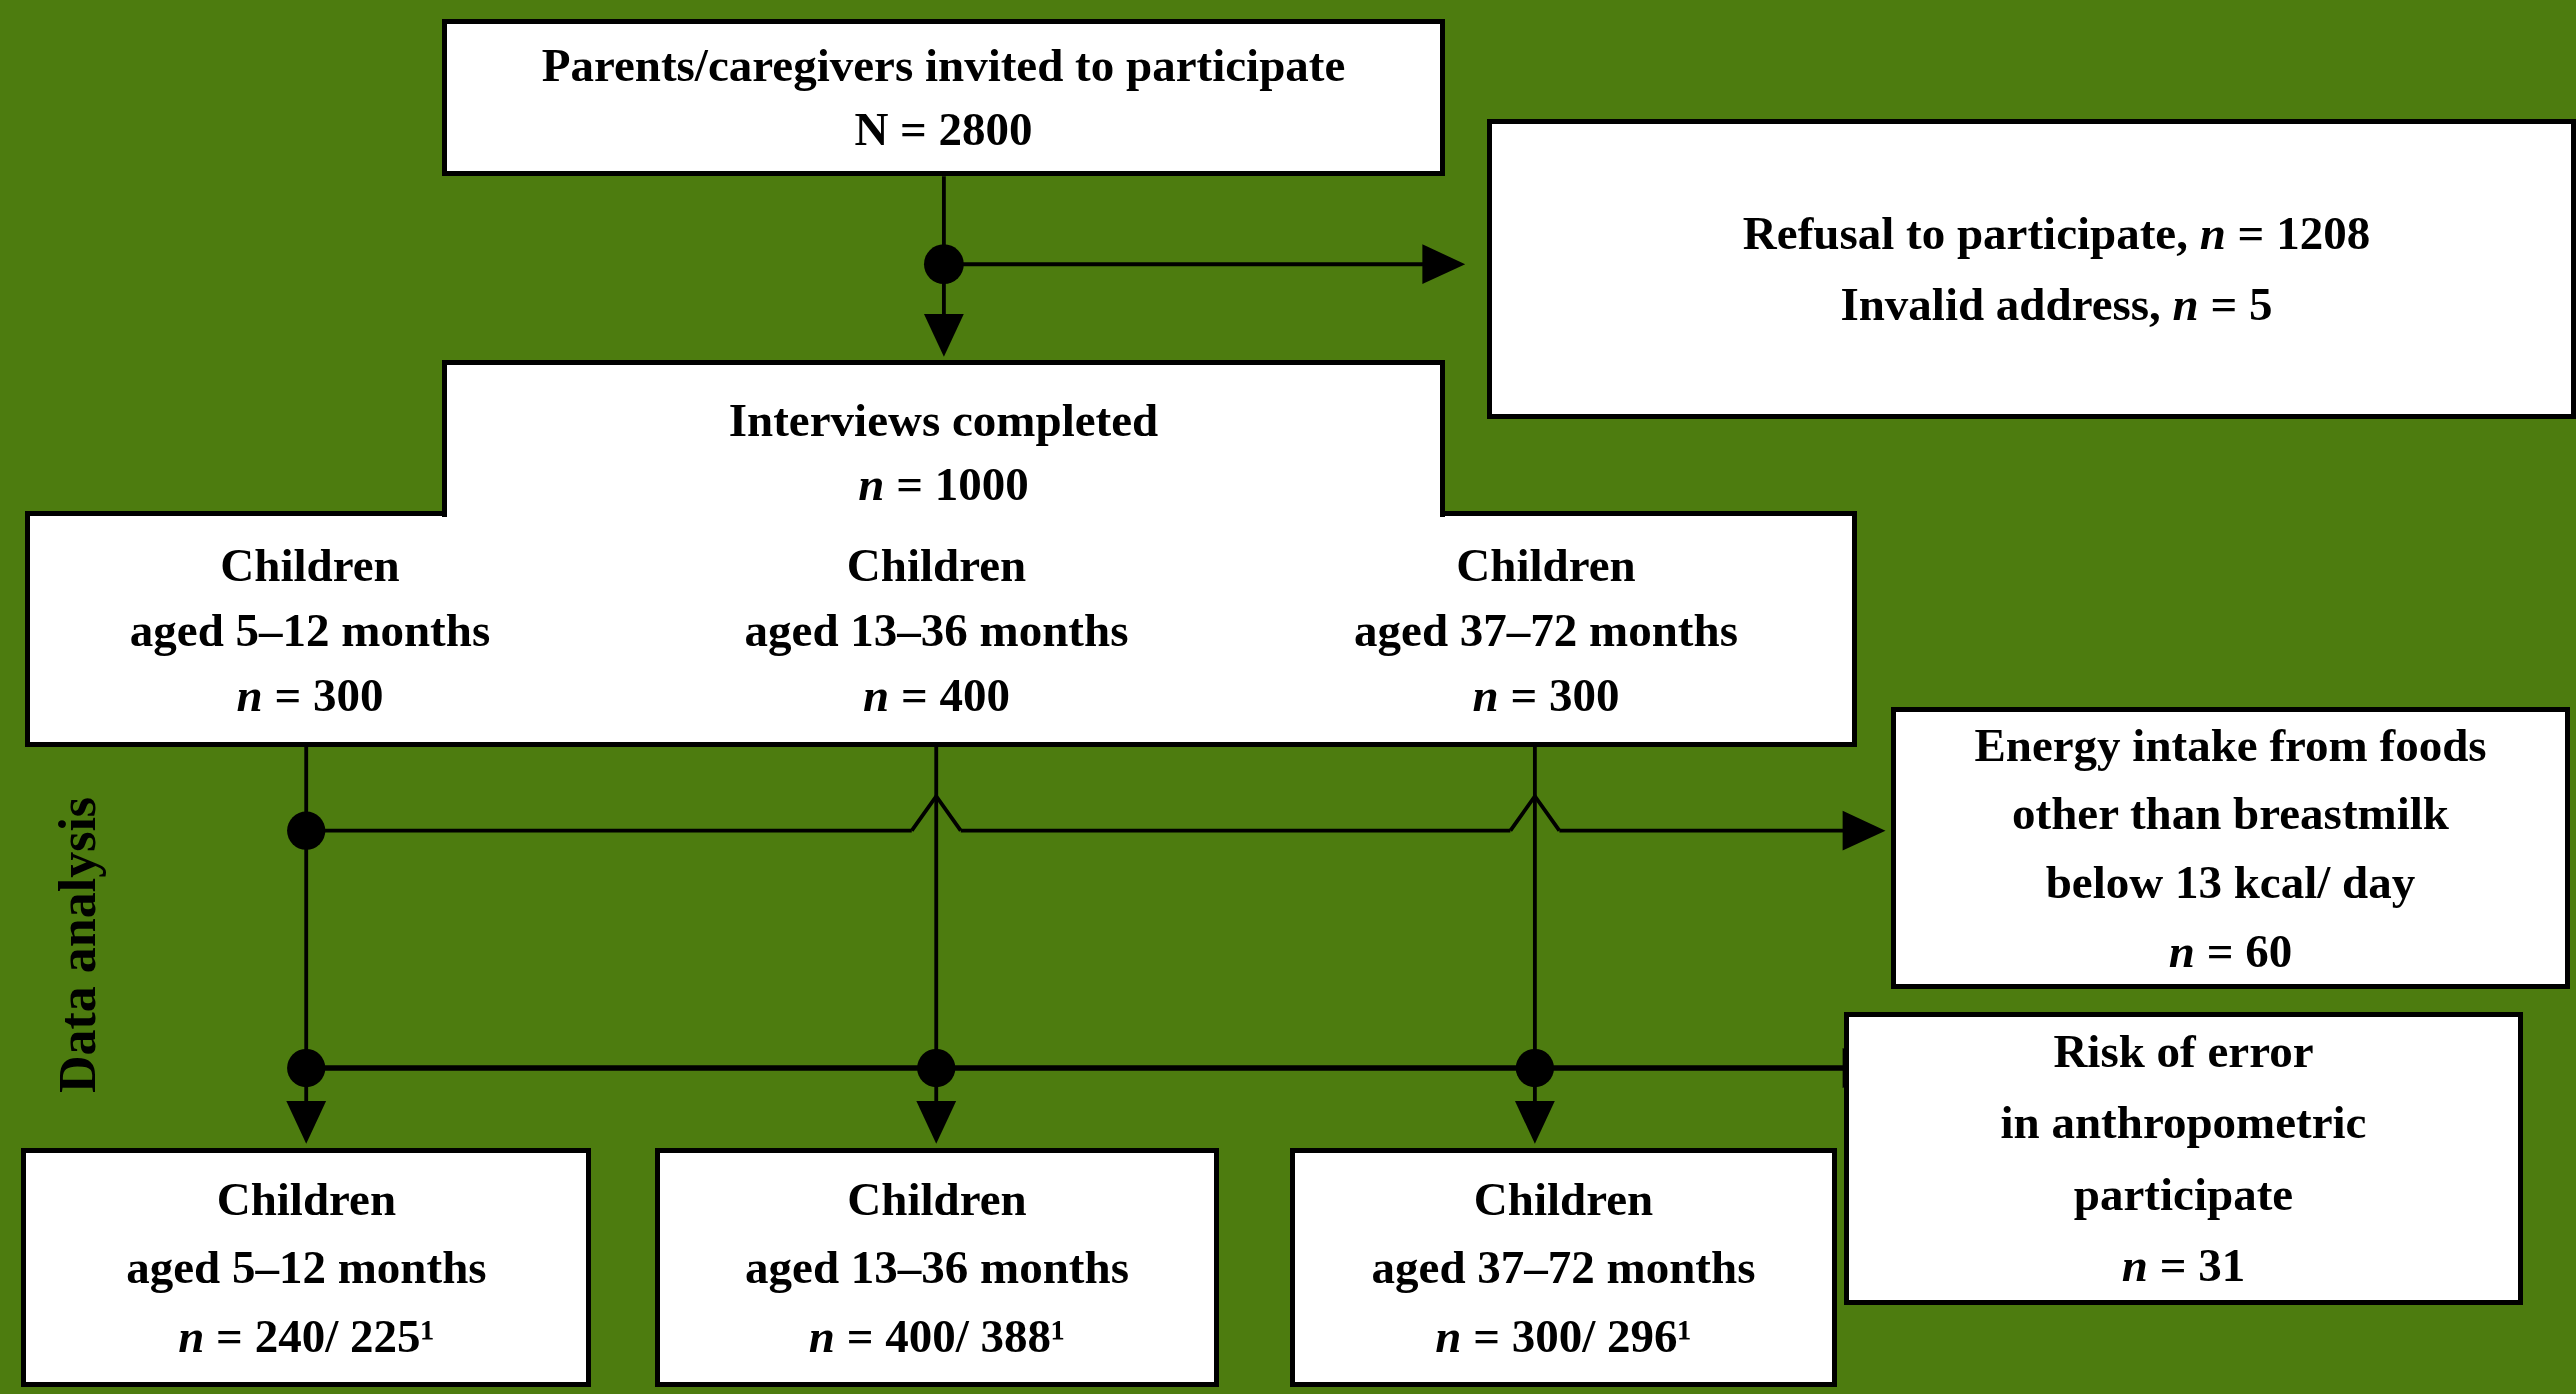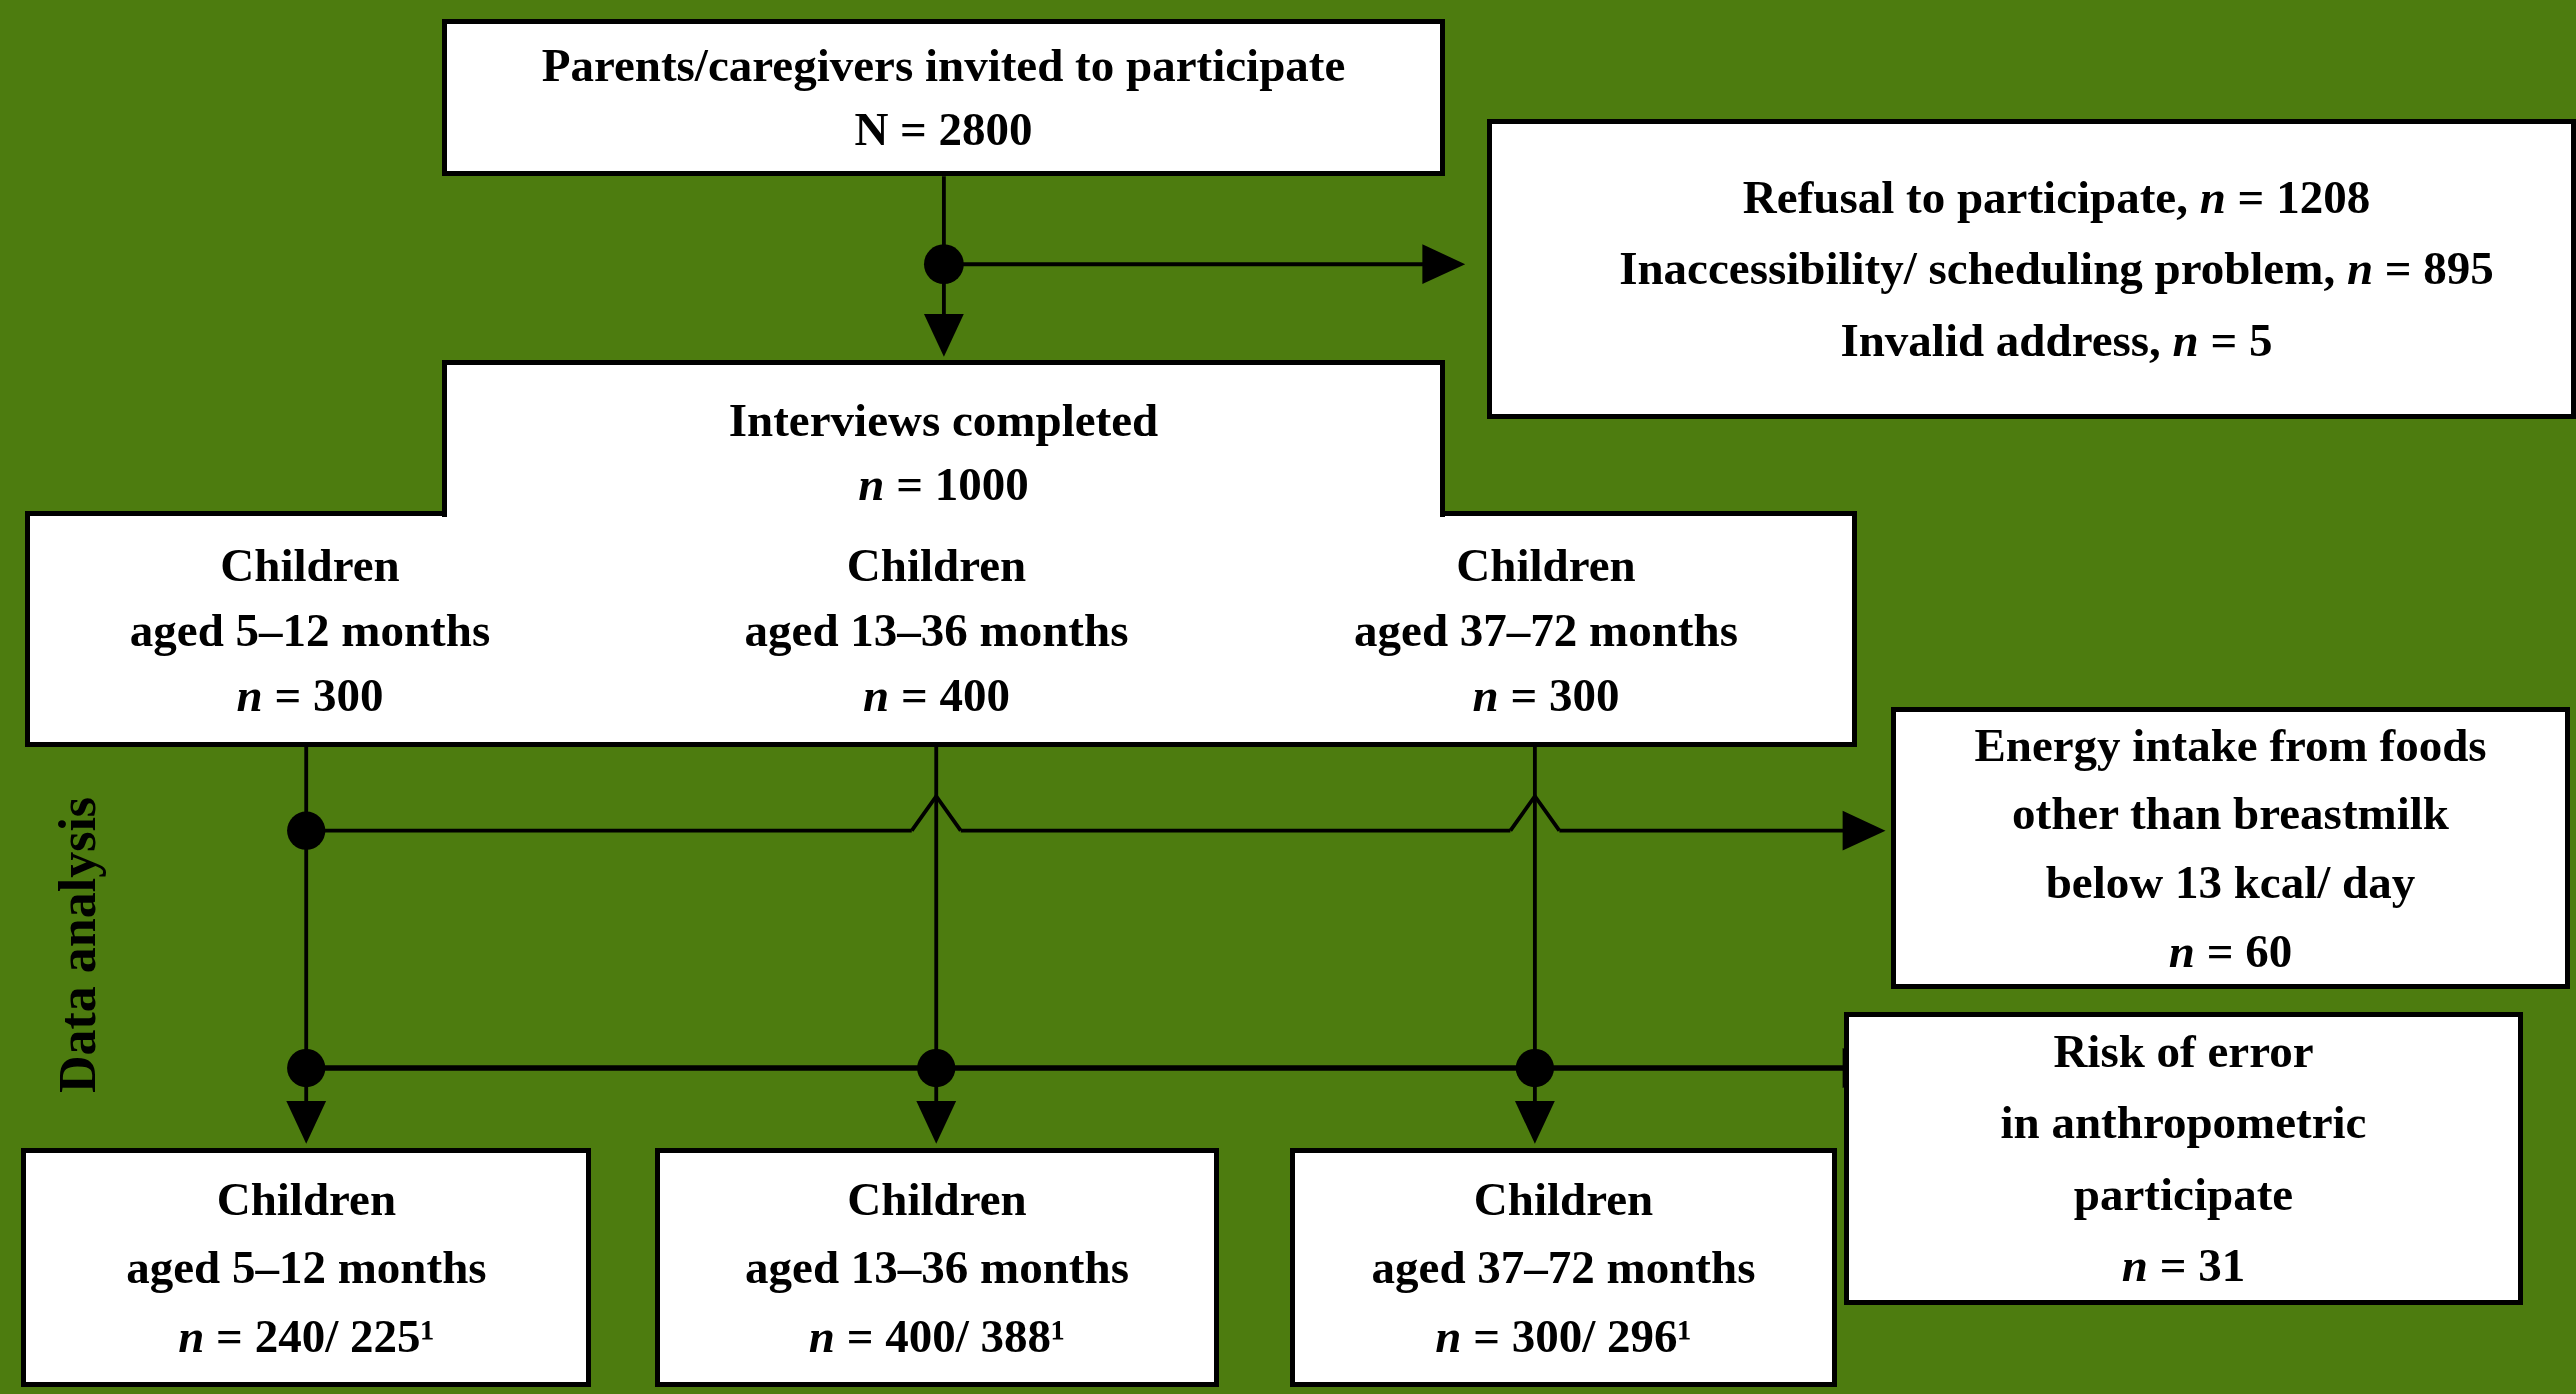--- a/index.html
+++ b/index.html
@@ -96,21 +96,20 @@
     </g>
   </svg>
 
   <div class="box" id="box-invited" style="left:442px; top:19px; width:1003px; height:157px;">
     <div class="fmt">Parents/caregivers invited to participate</div>
     <div class="fmt">N = 2800</div>
   </div>
 
   <div class="box left-text" id="box-exclusions" style="left:1468px; top:119px; width:1089px; height:300px;">
     <div class="fmt">Refusal to participate, <i>n</i> = 1208</div>
-    <div class="fmt">Inaccessibility/ scheduling problem, <i>n</i> = 895</div>
     <div class="fmt">Invalid address, <i>n</i> = 5</div>
   </div>
 
   <div class="box open-bottom" id="box-interviews" style="left:442px; top:360px; width:1003px; height:157px; justify-content:flex-end; padding-top:19px;">
     <div class="fmt">Interviews completed</div>
     <div class="fmt"><i>n</i> = 1000</div>
   </div>
 
   <div class="box" id="box-groups" style="left:24.5px; top:511px; width:1832px; height:236px;"></div>
 

